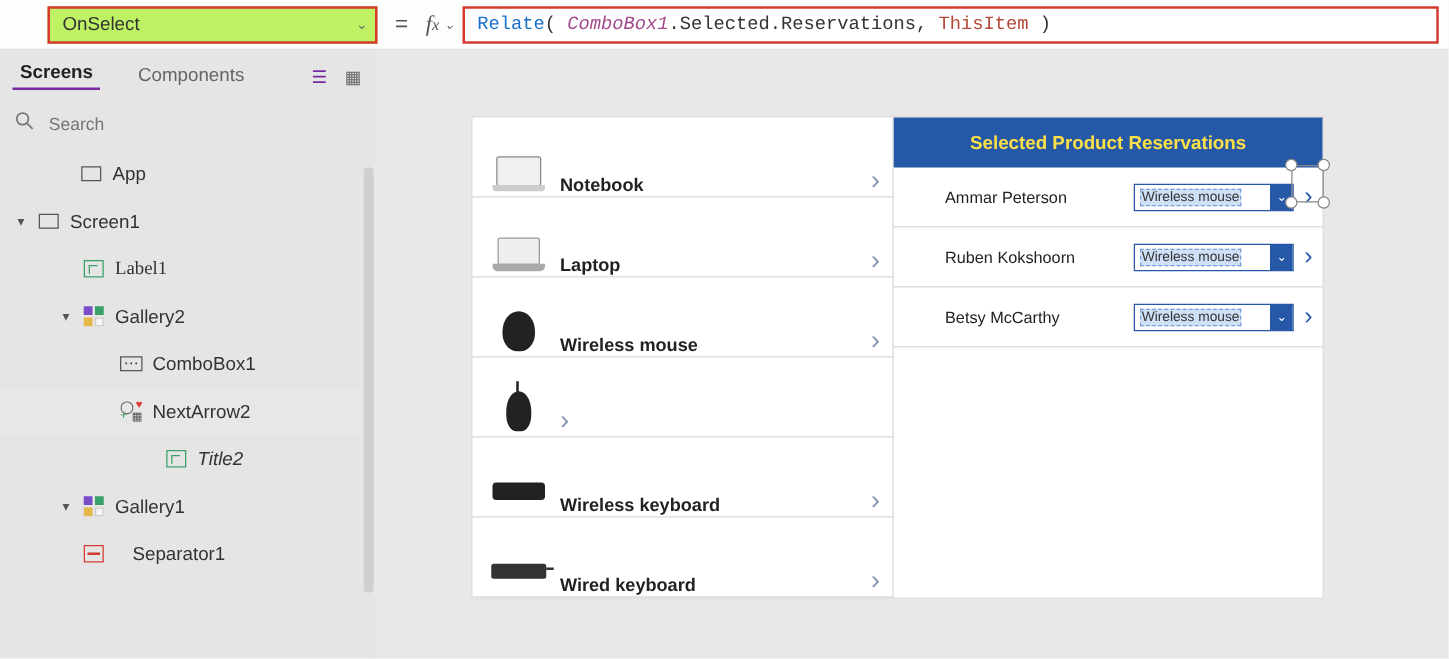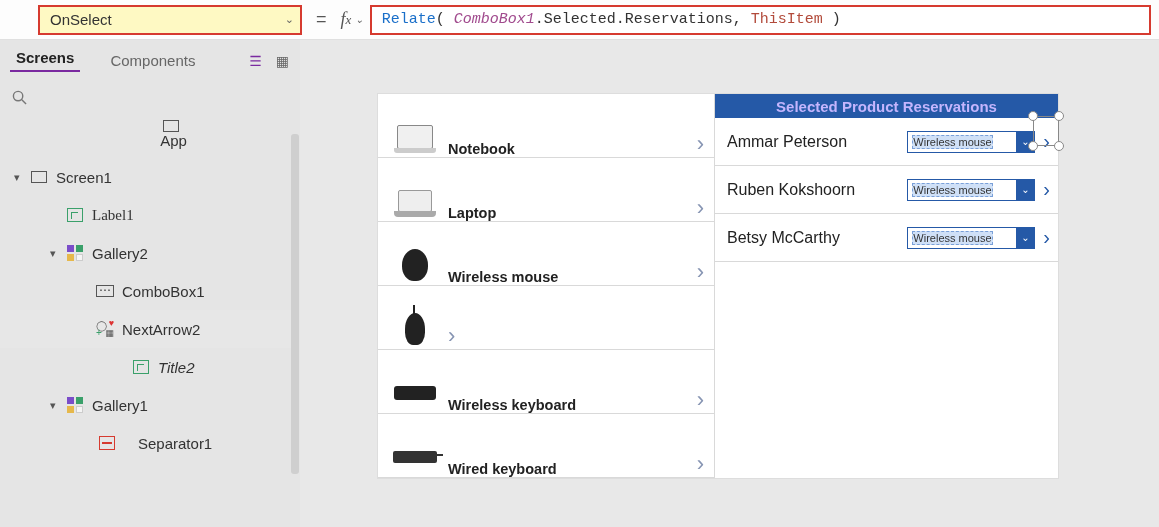--- a/index.html
+++ b/index.html
@@ -1,21 +1,21 @@
 <!DOCTYPE html>
 <html><head>
 <meta charset="utf-8">
 <style>
   * { box-sizing: border-box; }
   html, body { margin:0; padding:0; font-family: "Segoe UI", Arial, sans-serif; font-size:14px; color:#333; background:#f8f8f8; }
   .app { width:1159px; height:527px; position:relative; overflow:hidden; background:#fafafa; }
 
   
   .topbar { height:40px; background:#fdfdfd; border-bottom:1px solid #e0e0e0; display:flex; align-items:center; padding:0 8px 0 38px; }
-  .prop-select { width:264px; height:30px; border:2px solid #d63a2f; background:#fef9c3; display:flex; align-items:center; justify-content:space-between; padding:0 6px 0 10px; font-size:15px; }
+  .prop-select { width:264px; height:30px; border:2px solid #d63a2f; background:#bef264; display:flex; align-items:center; justify-content:space-between; padding:0 6px 0 10px; font-size:15px; }
   .prop-select .chev { font-size:11px; color:#666; }
   .eq { margin:0 14px; font-size:18px; color:#555; }
   .fx { font-style:italic; font-family: "Times New Roman", serif; font-size:18px; color:#555; margin-right:6px; display:flex; align-items:center;}
   .fx .small-chev { font-size:10px; margin-left:4px; color:#666; }
   .formula-box { flex:1; height:30px; border:2px solid #d63a2f; background:#fff; display:flex; align-items:center; padding:0 10px; font-family: Consolas, "Courier New", monospace; font-size:15px; white-space:pre; }
   .tok-fn { color:#1a6fc9; }
   .tok-var { color:#a14b8e; font-style:italic; }
   .tok-prop { color:#333; }
   .tok-this { color:#b24a3a; }
 
@@ -58,23 +58,23 @@
   
   .canvas-area { position:absolute; left:300px; right:0; top:40px; bottom:0; background:#e8e8e8; }
   .canvas-frame { position:absolute; left:78px; top:54px; width:680px; background:#fff; box-shadow:0 0 0 1px #ddd; display:flex; }
   .product-list { width:336px; }
   .prod-row { height:64px; border-bottom:1px solid #d9d9d9; display:flex; align-items:flex-end; padding:0 10px 0 14px; }
   .prod-row .thumb { width:46px; height:40px; display:flex; align-items:center; justify-content:center; margin-right:10px; }
   .prod-row .pname { flex:1; font-weight:600; font-size:14.5px; color:#222; }
   .prod-row .chev-r { font-size:22px; color:#8795b3; font-weight:300; }
 
   .reserv-panel { flex:1; border-left:1px solid #d9d9d9; }
-  .reserv-header { height:24px; background:#2559a7; color:#c4b5fd; display:flex; align-items:center; justify-content:center; font-weight:600; font-size:15px; }
+  .reserv-header { height:40px; background:#2559a7; color:#fde047; display:flex; align-items:center; justify-content:center; font-weight:600; font-size:15px; }
   .reserv-row { height:48px; border-bottom:1px solid #d9d9d9; display:flex; align-items:center; padding:0 8px 0 12px; }
-  .reserv-row .rname { flex:1; font-size:16px; color:#222; }
+  .reserv-row .rname { flex:1; font-size:13px; color:#222;margin-left:29px; }
   .reserv-row .combo { width:128px; height:22px; border:1px solid #2559a7; display:flex; align-items:center; font-size:11px; background:#fff; }
   .reserv-row .combo .cval { flex:1; padding-left:4px; }
   .reserv-row .combo .cval span { background:#cfe0f7; border:1px dashed #7aa0d8; }
   .reserv-row .combo .cbtn { width:18px; height:100%; background:#2559a7; color:#fff; display:flex; align-items:center; justify-content:center; font-size:10px; }
   .reserv-row .rchev { color:#2559a7; font-size:20px; margin-left:8px; font-weight:300; }
 
   
   .sel-wrap { position:relative; }
   .sel-box { position:absolute; border:1px solid #888; }
   .sel-handle { position:absolute; width:10px; height:10px; border:1px solid #888; background:#fff; border-radius:50%; }
@@ -115,24 +115,25 @@
         <span>▦</span>
       </div>
     </div>
     <div class="searchbar">
       <span class="mag">
         <svg width="15" height="15" viewBox="0 0 16 16">
             <circle cx="6.5" cy="6.5" r="5" stroke="#777" stroke-width="1.5" fill="none"></circle>
             <line x1="10.5" y1="10.5" x2="15" y2="15" stroke="#777" stroke-width="1.5"></line>
           </svg>
       </span>
+      <input placeholder="Search" style="">
     </div>
     <div class="tree" id="tree">
       <div class="tree-scroll-thumb"></div>
-    <div class="tree-row" style="padding-left: 48px; flex-direction: column;">
+    <div class="tree-row" style="padding-left: 48px;">
           <span class="caret"></span>
           <span class="ticon">
             <span class="ico-square"></span>
           </span>
           <span>App</span>
         </div>
         <div class="tree-row" style="padding-left: 14px;">
           <span class="caret">▾</span>
           <span class="ticon">
             <span class="ico-screen"></span>
@@ -189,21 +190,21 @@
           <span class="ticon">
             <span class="ico-gallery">
               <span></span>
               <span></span>
               <span></span>
               <span></span>
             </span>
           </span>
           <span>Gallery1</span>
         </div>
-        <div class="tree-row" style="padding-left: 68px; gap: 14px;">
+        <div class="tree-row" style="padding-left: 36px; gap: 14px;">
           <span class="caret"></span>
           <span class="ticon">
             <span class="ico-sep"></span>
           </span>
           <span>Separator1</span>
         </div>
       </div>
   </div>
 
   <div class="canvas-area">

